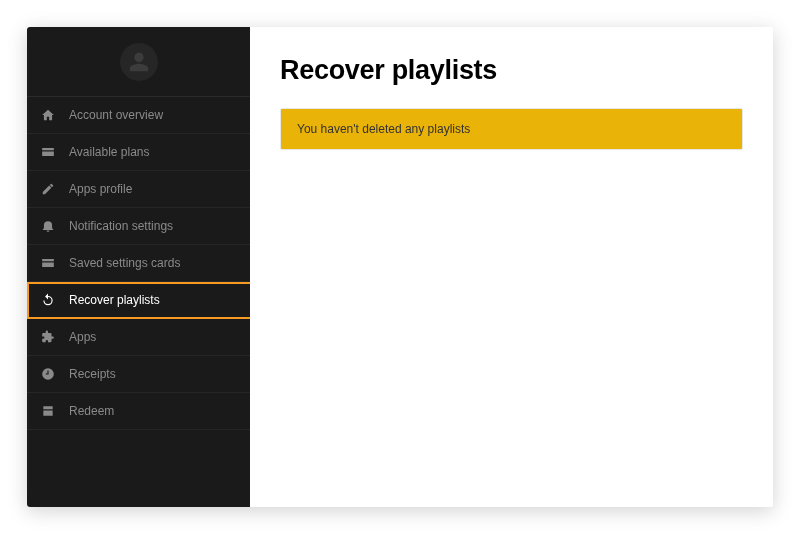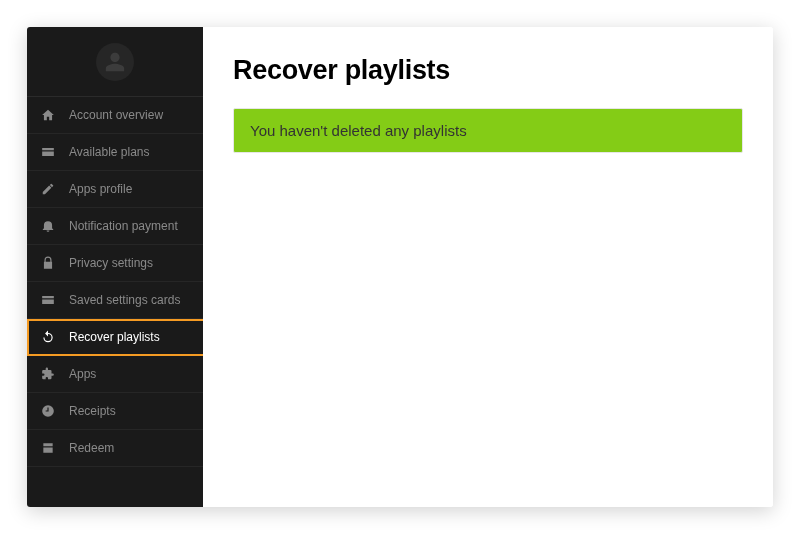--- a/index.html
+++ b/index.html
@@ -8,21 +8,21 @@
     position: absolute;
     left: 27px; top: 27px;
     width: 746px; height: 480px;
     background: #fff;
     box-shadow: 0 4px 20px rgba(0,0,0,0.18);
     border-radius: 3px;
     overflow: hidden;
     display: flex;
   }
   .sidebar {
-    width: 176px;
+    width: 223px;
     background: #1a1a1a;
     color: #9a9a9a;
     display: flex;
     flex-direction: column;
     overflow: hidden;
   }
   .avatar-wrap {
     height: 70px;
     display: flex;
     align-items: center;
@@ -72,23 +72,23 @@
   }
   .page-title {
     font-size: 27px;
     font-weight: 700;
     color: #000;
     letter-spacing: -0.3px;
     margin-bottom: 22px;
   }
   .info-box {
     border: 1px solid #e6e6e6;
-    background: #84cc16;
+    background: #eab308;
     padding: 13px 16px;
-    font-size: 15px;
+    font-size: 12px;
     color: #333;
     border-radius: 2px;
   }
 </style>
 </head>
 <body>
 
 <div class="frame">
 
   <aside class="sidebar">
@@ -128,31 +128,23 @@
         <span>Apps profile</span>
       </div>
 
 
       <div class="nav-item">
         <span class="icon">
             <svg viewBox="0 0 24 24">
               <path d="M12 22a2.5 2.5 0 0 0 2.5-2.5h-5A2.5 2.5 0 0 0 12 22zm7-6V11a7 7 0 1 0-14 0v5l-2 2v1h18v-1l-2-2z"></path>
             </svg>
           </span>
-        <span>Notification payment</span>
+        <span>Notification settings</span>
       </div>
 
-      <div class="nav-item">
-        <span class="icon">
-            <svg viewBox="0 0 24 24">
-              <path d="M6 10V7a6 6 0 1 1 12 0v3h1v12H5V10h1zm2 0h8V7a4 4 0 1 0-8 0v3z"></path>
-            </svg>
-          </span>
-        <span>Privacy settings</span>
-      </div>
 
       <div class="nav-item">
         <span class="icon">
             <svg viewBox="0 0 24 24">
               <path d="M2 5h20v4H2zM2 11h20v8H2z"></path>
             </svg>
           </span>
         <span>Saved settings cards</span>
       </div>
 

